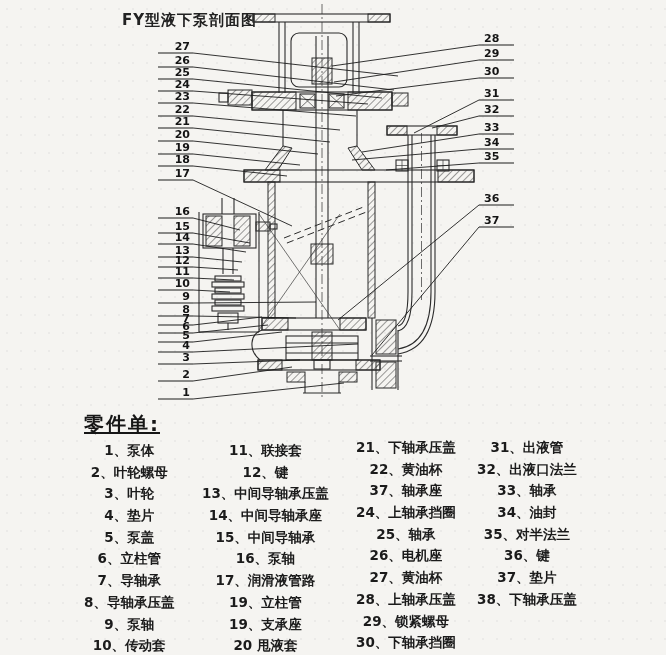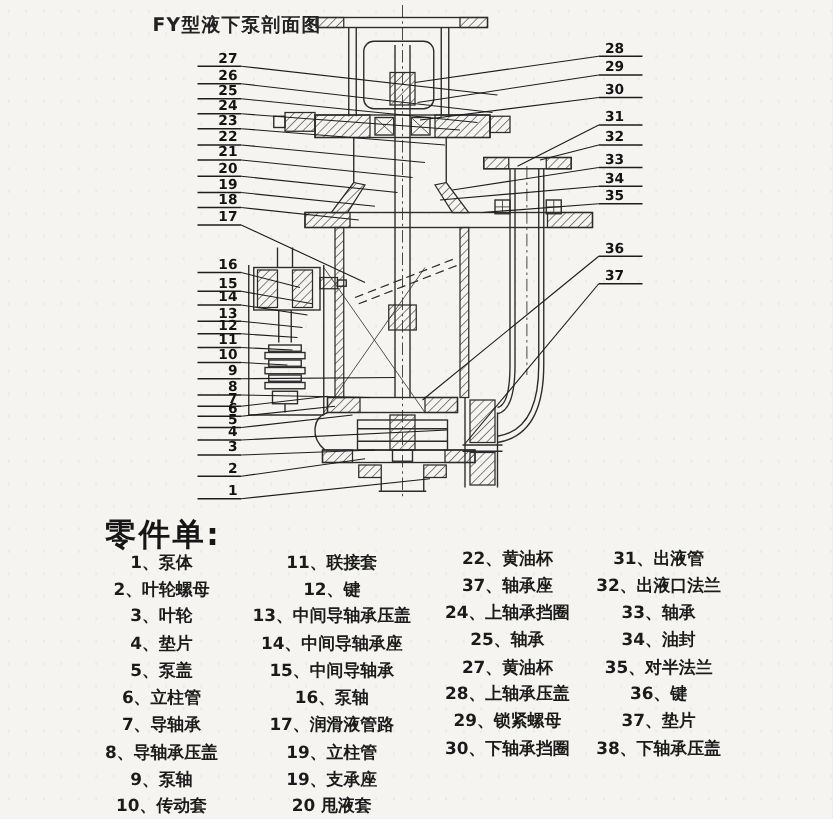--- a/index.html
+++ b/index.html
@@ -18,21 +18,21 @@
   .s{fill:none;stroke:#2b2b2b;stroke-width:1.1;}
   .h{fill:url(#hp);stroke:#2b2b2b;stroke-width:1;}
   .thin{fill:none;stroke:#3a3a3a;stroke-width:.7;}
   .cl{fill:none;stroke:#474747;stroke-width:.8;stroke-dasharray:10 3 2 3;}
   .dash{fill:none;stroke:#2b2b2b;stroke-width:1;stroke-dasharray:7 4;}
   .cn{font:bold 11px "DejaVu Sans",sans-serif;fill:#141414;}
   .cu{stroke:#1d1d1d;stroke-width:1.2;}
   .ld{stroke:#1d1d1d;stroke-width:.9;fill:none;}
   .pl-head{
     position:absolute;left:84px;top:411px;
-    font-size:25px;font-weight:bold;letter-spacing:2px;color:#161616;
+    font-size:20px;font-weight:bold;letter-spacing:2px;color:#161616;text-decoration:underline;
   }
   .pcol{position:absolute;top:440px;font-size:13.5px;font-weight:bold;color:#1b1b1b;}
   .pcol .pitem{height:21.7px;line-height:21.7px;white-space:nowrap;text-align:center;}
   .c1{left:84px;}
   .c2{left:202px;}
   .c3{left:356px;top:437px;}
   .c4{left:477px;top:437px;}
 </style>
 </head>
 <body>
@@ -389,24 +389,26 @@
         <div class="pitem">13、中间导轴承压盖</div>
         <div class="pitem">14、中间导轴承座</div>
         <div class="pitem">15、中间导轴承</div>
         <div class="pitem">16、泵轴</div>
         <div class="pitem">17、润滑液管路</div>
         <div class="pitem">19、立柱管</div>
         <div class="pitem">19、支承座</div>
         <div class="pitem">20 甩液套</div>
       </div>
     <div class="pcol c3">
+        <div class="pitem">21、下轴承压盖</div>
         <div class="pitem">22、黄油杯</div>
         <div class="pitem">37、轴承座</div>
         <div class="pitem">24、上轴承挡圈</div>
         <div class="pitem">25、轴承</div>
+        <div class="pitem">26、电机座</div>
         <div class="pitem">27、黄油杯</div>
         <div class="pitem">28、上轴承压盖</div>
         <div class="pitem">29、锁紧螺母</div>
         <div class="pitem">30、下轴承挡圈</div>
       </div>
     <div class="pcol c4">
         <div class="pitem">31、出液管</div>
         <div class="pitem">32、出液口法兰</div>
         <div class="pitem">33、轴承</div>
         <div class="pitem">34、油封</div>

